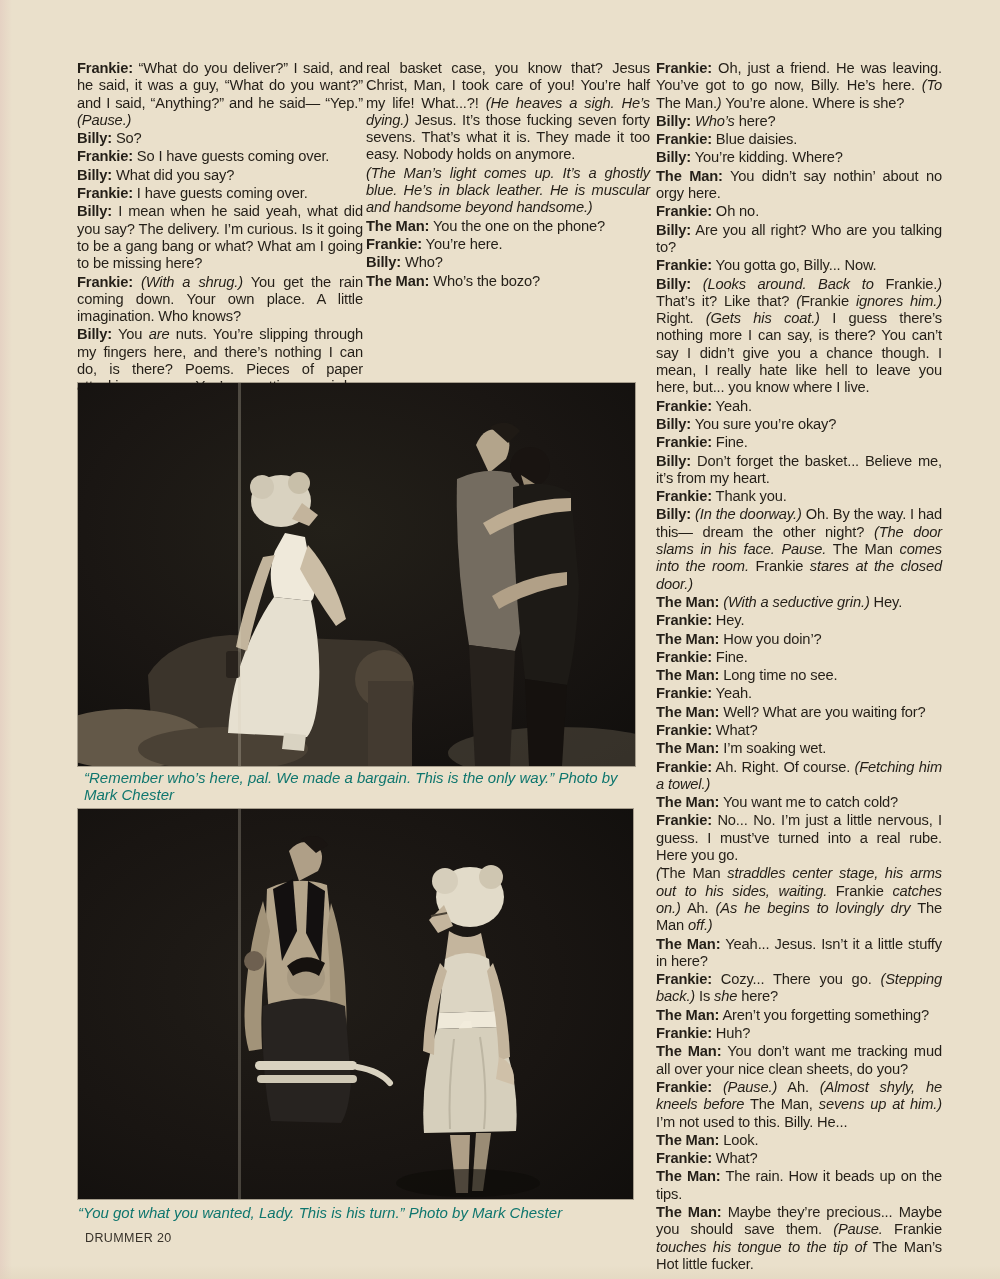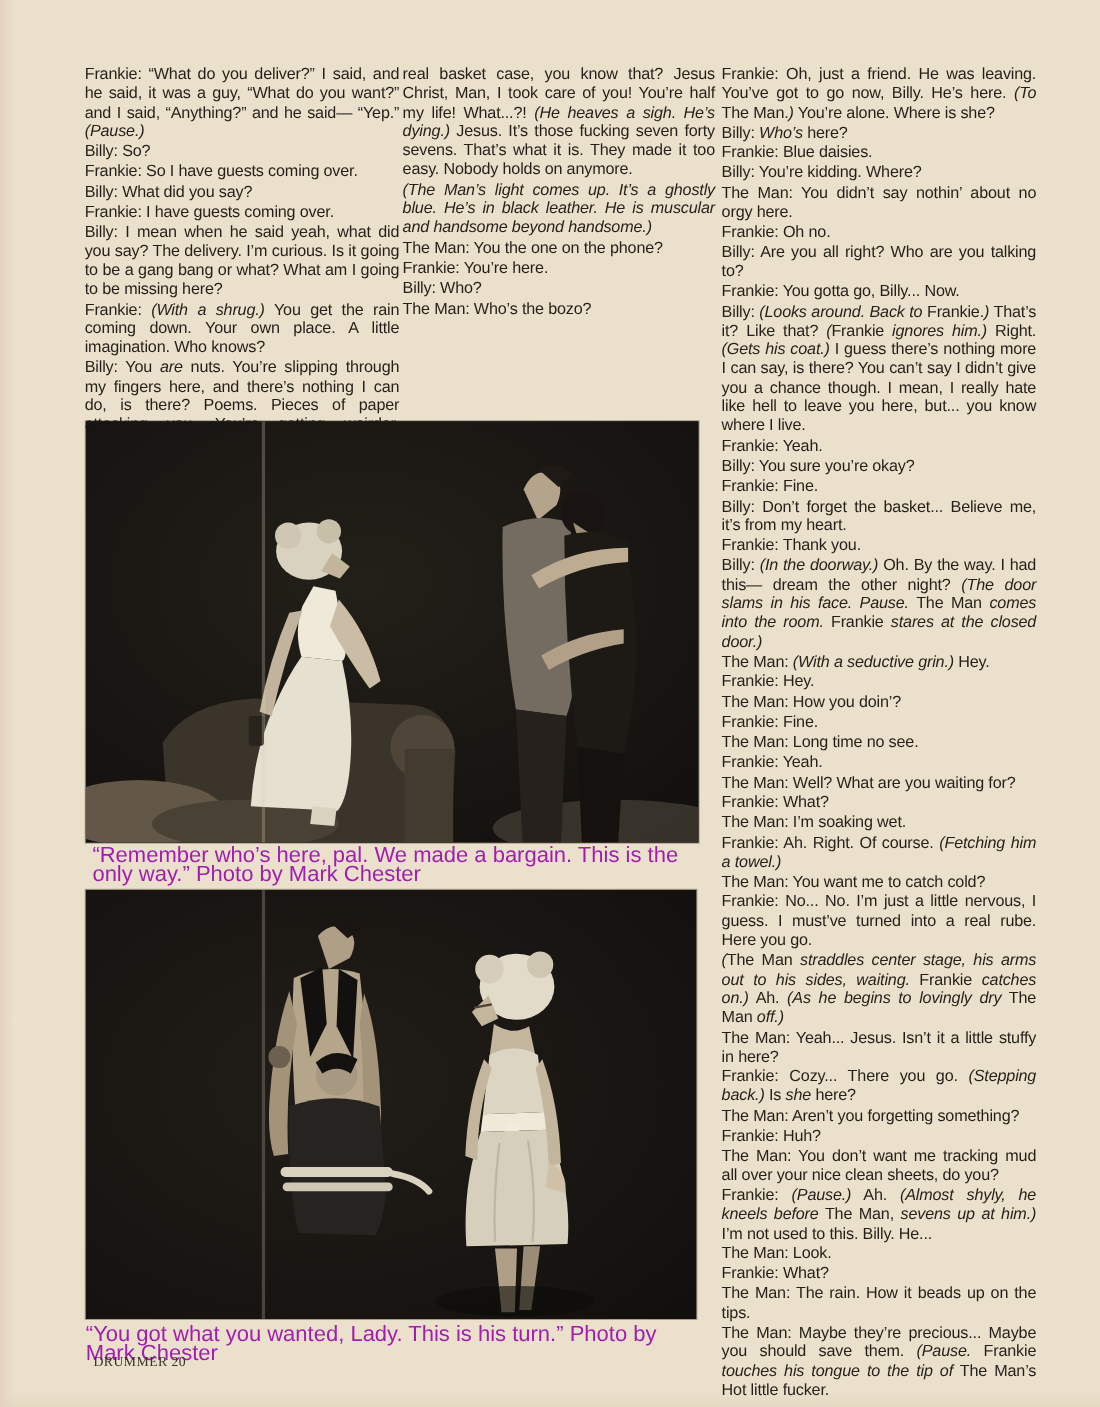--- a/index.html
+++ b/index.html
@@ -23,40 +23,39 @@
     position:absolute;top:60px;
     font-size:14.7px;line-height:17.3px;
     text-align:justify;text-justify:inter-word;
     letter-spacing:-0.15px;
     color:#241f18;
   }
   .col-1{left:77px;width:286px;}
   .col-2{left:366px;width:284px;}
   .col-3{left:656px;width:286px;}
   .para{margin:0 0 1px 0;}
-  .para b{font-weight:normal;}
+  .para b{font-weight:bold;}
   .para i{font-style:italic;}
   .photo{
     position:absolute;background:#16130f;
     box-shadow:0 0 0 1px rgba(40,32,24,.35);
   }
   .photo svg{display:block;}
   .photo-1{left:78px;top:383px;width:557px;height:383px;}
   .photo-2{left:78px;top:809px;width:555px;height:390px;}
   .caption{
-    position:absolute;
-    font-size:20px;line-height:16.5px;color:#a21caf;
+    position:absolute;font-style:italic;
+    font-size:15px;line-height:16.5px;color:#0f766e;
   }
   .caption-1{left:84px;top:770px;width:550px;text-align:left;}
   .caption-2{left:78px;top:1205px;width:555px;text-align:left;}
   .footer{
     position:absolute;left:85px;top:1231px;
     font-size:12.5px;letter-spacing:.4px;color:#38322a;
     font-style:normal;
-    font-family:Liberation Serif, serif;
   }
 </style>
 </head>
 <body>
 
 <div class="scan-edge-left"></div>
 <div class="scan-edge-bottom"></div>
 
 <div class="col col-1">
     <p class="para"><b>Frankie:</b> “What do you deliver?” I said, and he said, it was a guy, “What do you want?” and I said, “Anything?” and he said— “Yep.” <i>(Pause.)</i></p>

